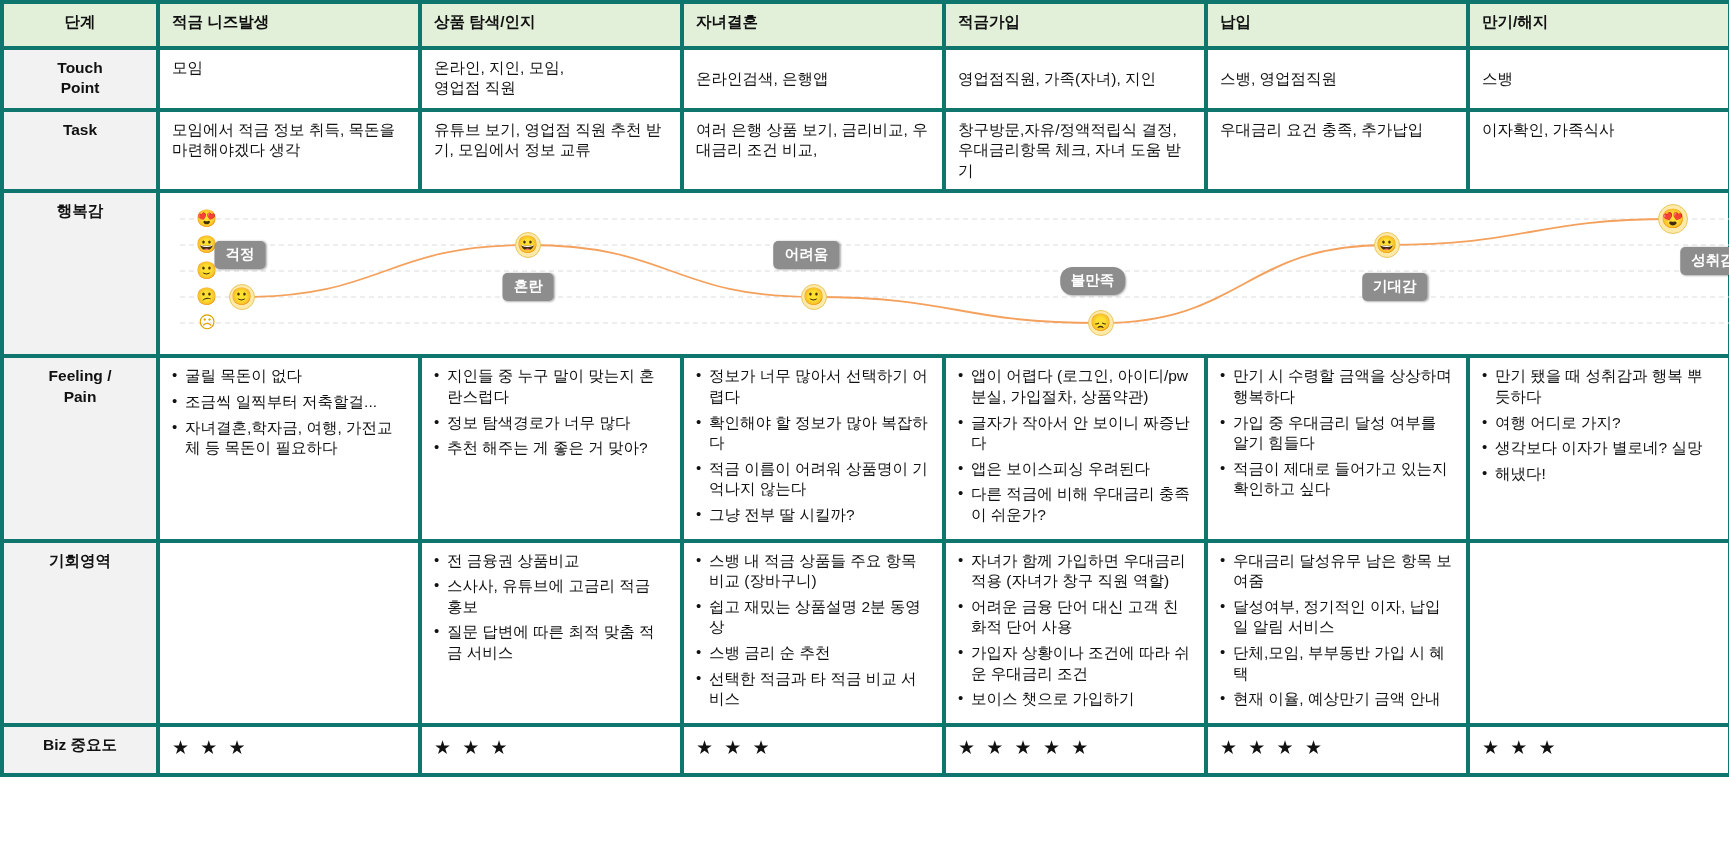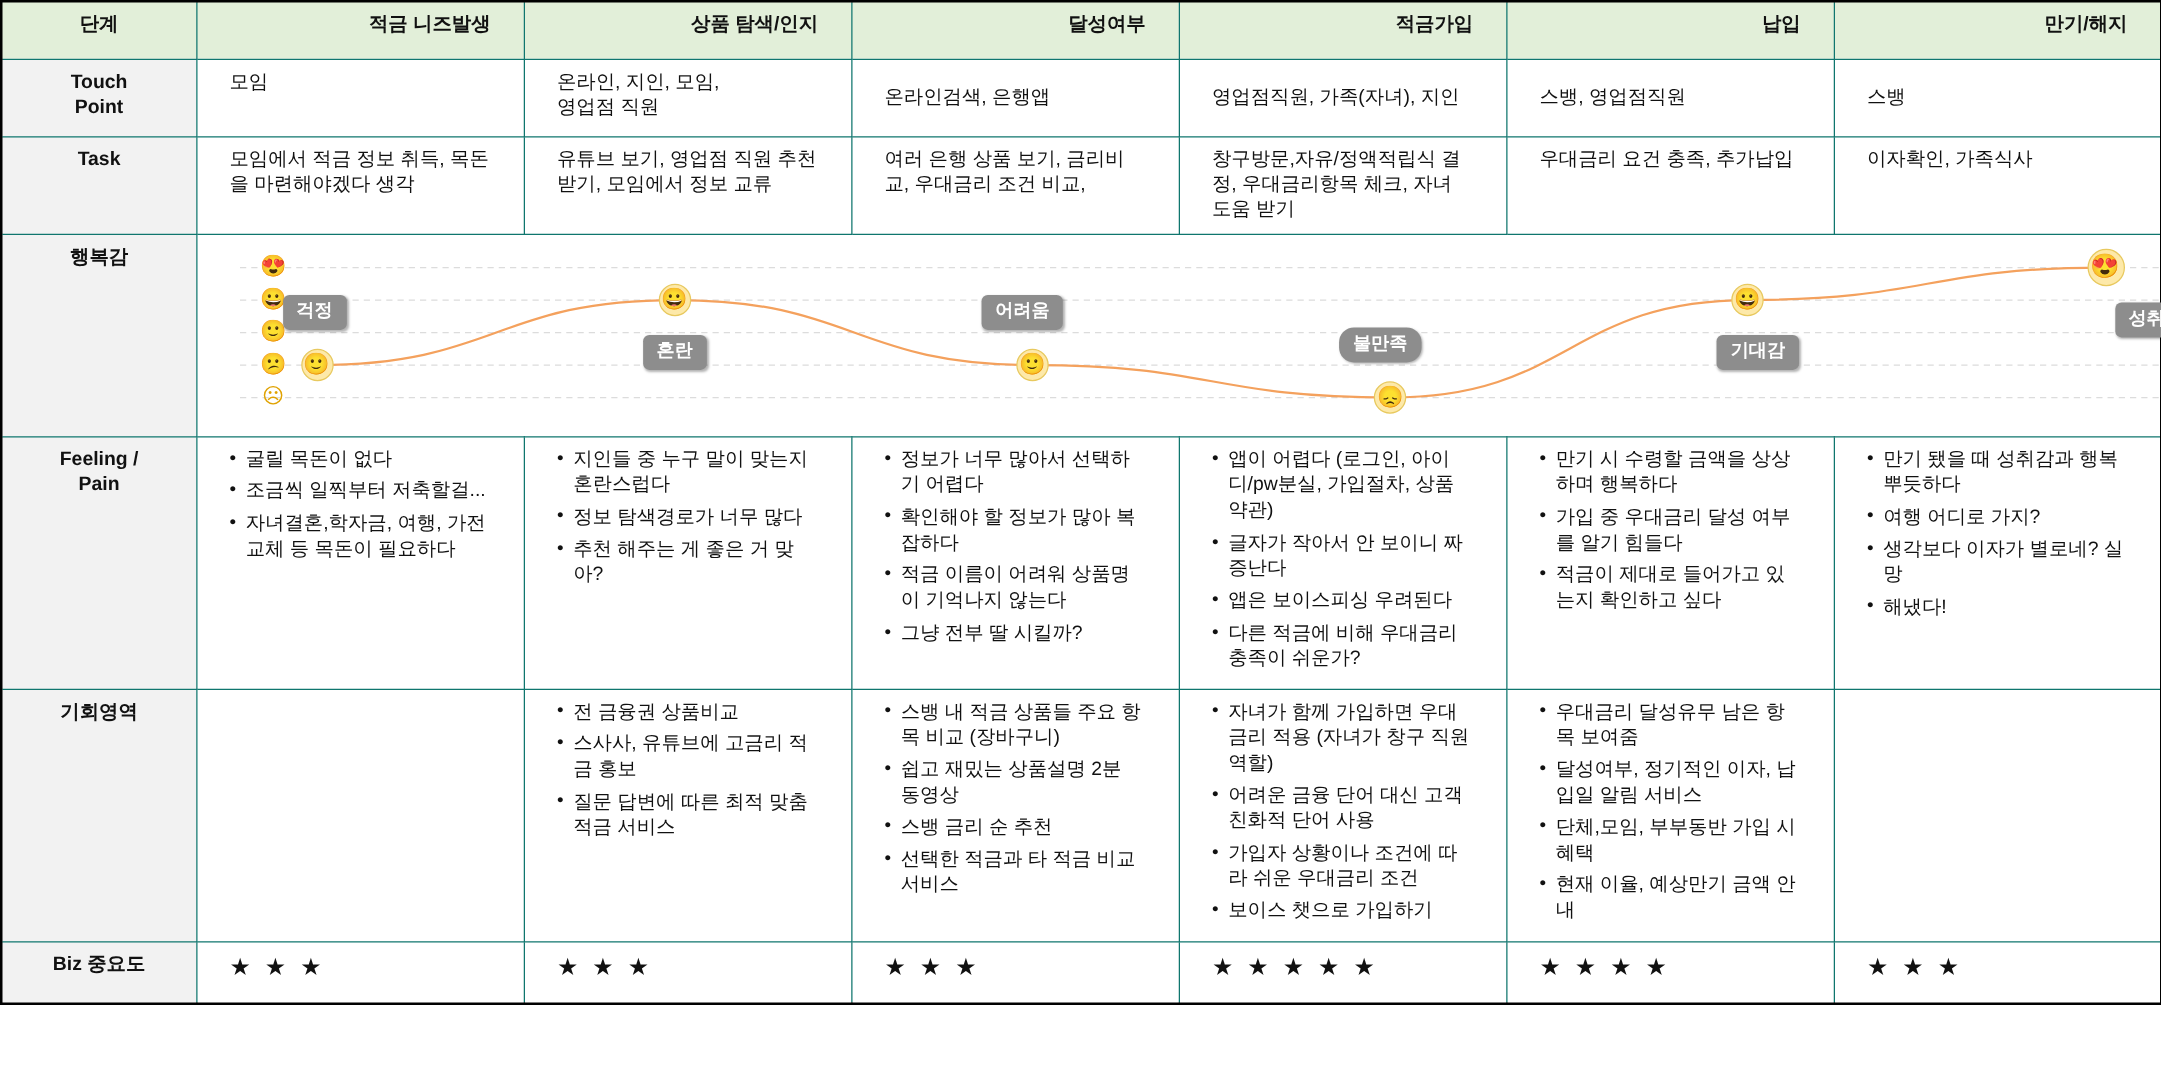--- a/index.html
+++ b/index.html
@@ -15,41 +15,41 @@
     background: #fff;
     overflow: hidden;
   }
   table.journey {
     border-collapse: collapse;
     width: 1729px;
     table-layout: fixed;
     border: 2px solid #000;
   }
   table.journey td, table.journey th {
-    border: 1px solid #0f766e;
+    border: 4px solid #0f766e;
     vertical-align: top;
-    padding: 8px 26px;
+    padding: 8px 12px;
     font-size: 15.5px;
     line-height: 1.32;
     color: #111;
   }
   col.c0 { width: 156px; }
   col.cx { width: 262px; }
 
   .rowhead {
     text-align: center;
     vertical-align: middle;
     font-weight: bold;
     background: #f2f2f2;
     font-size: 16.5px;
     padding: 6px 4px;
   }
   thead th {
     background: #e2efd9;
-    text-align: right;
+    text-align: left;
     font-weight: bold;
     vertical-align: middle;
     height: 46px;
     font-size: 16px;
     padding: 6px 10px;
   }
   thead th.stage {
     text-align: center;
     background: #e2efd9;
   }
@@ -128,21 +128,21 @@
         <col class="cx">
         <col class="cx">
         <col class="cx">
         <col class="cx">
   </colgroup>
   <thead>
     <tr>
       <th class="stage">단계</th>
       <th>적금 니즈발생</th>
       <th>상품 탐색/인지</th>
-      <th>달성여부</th>
+      <th>자녀결혼</th>
       <th>적금가입</th>
       <th>납입</th>
       <th>만기/해지</th>
     </tr>
   </thead>
   <tbody>
     <tr>
       <td class="rowhead" style="white-space:pre-line">Touch
 Point</td>
       <td class="cell tall" style="white-space:pre-line">모임</td>

